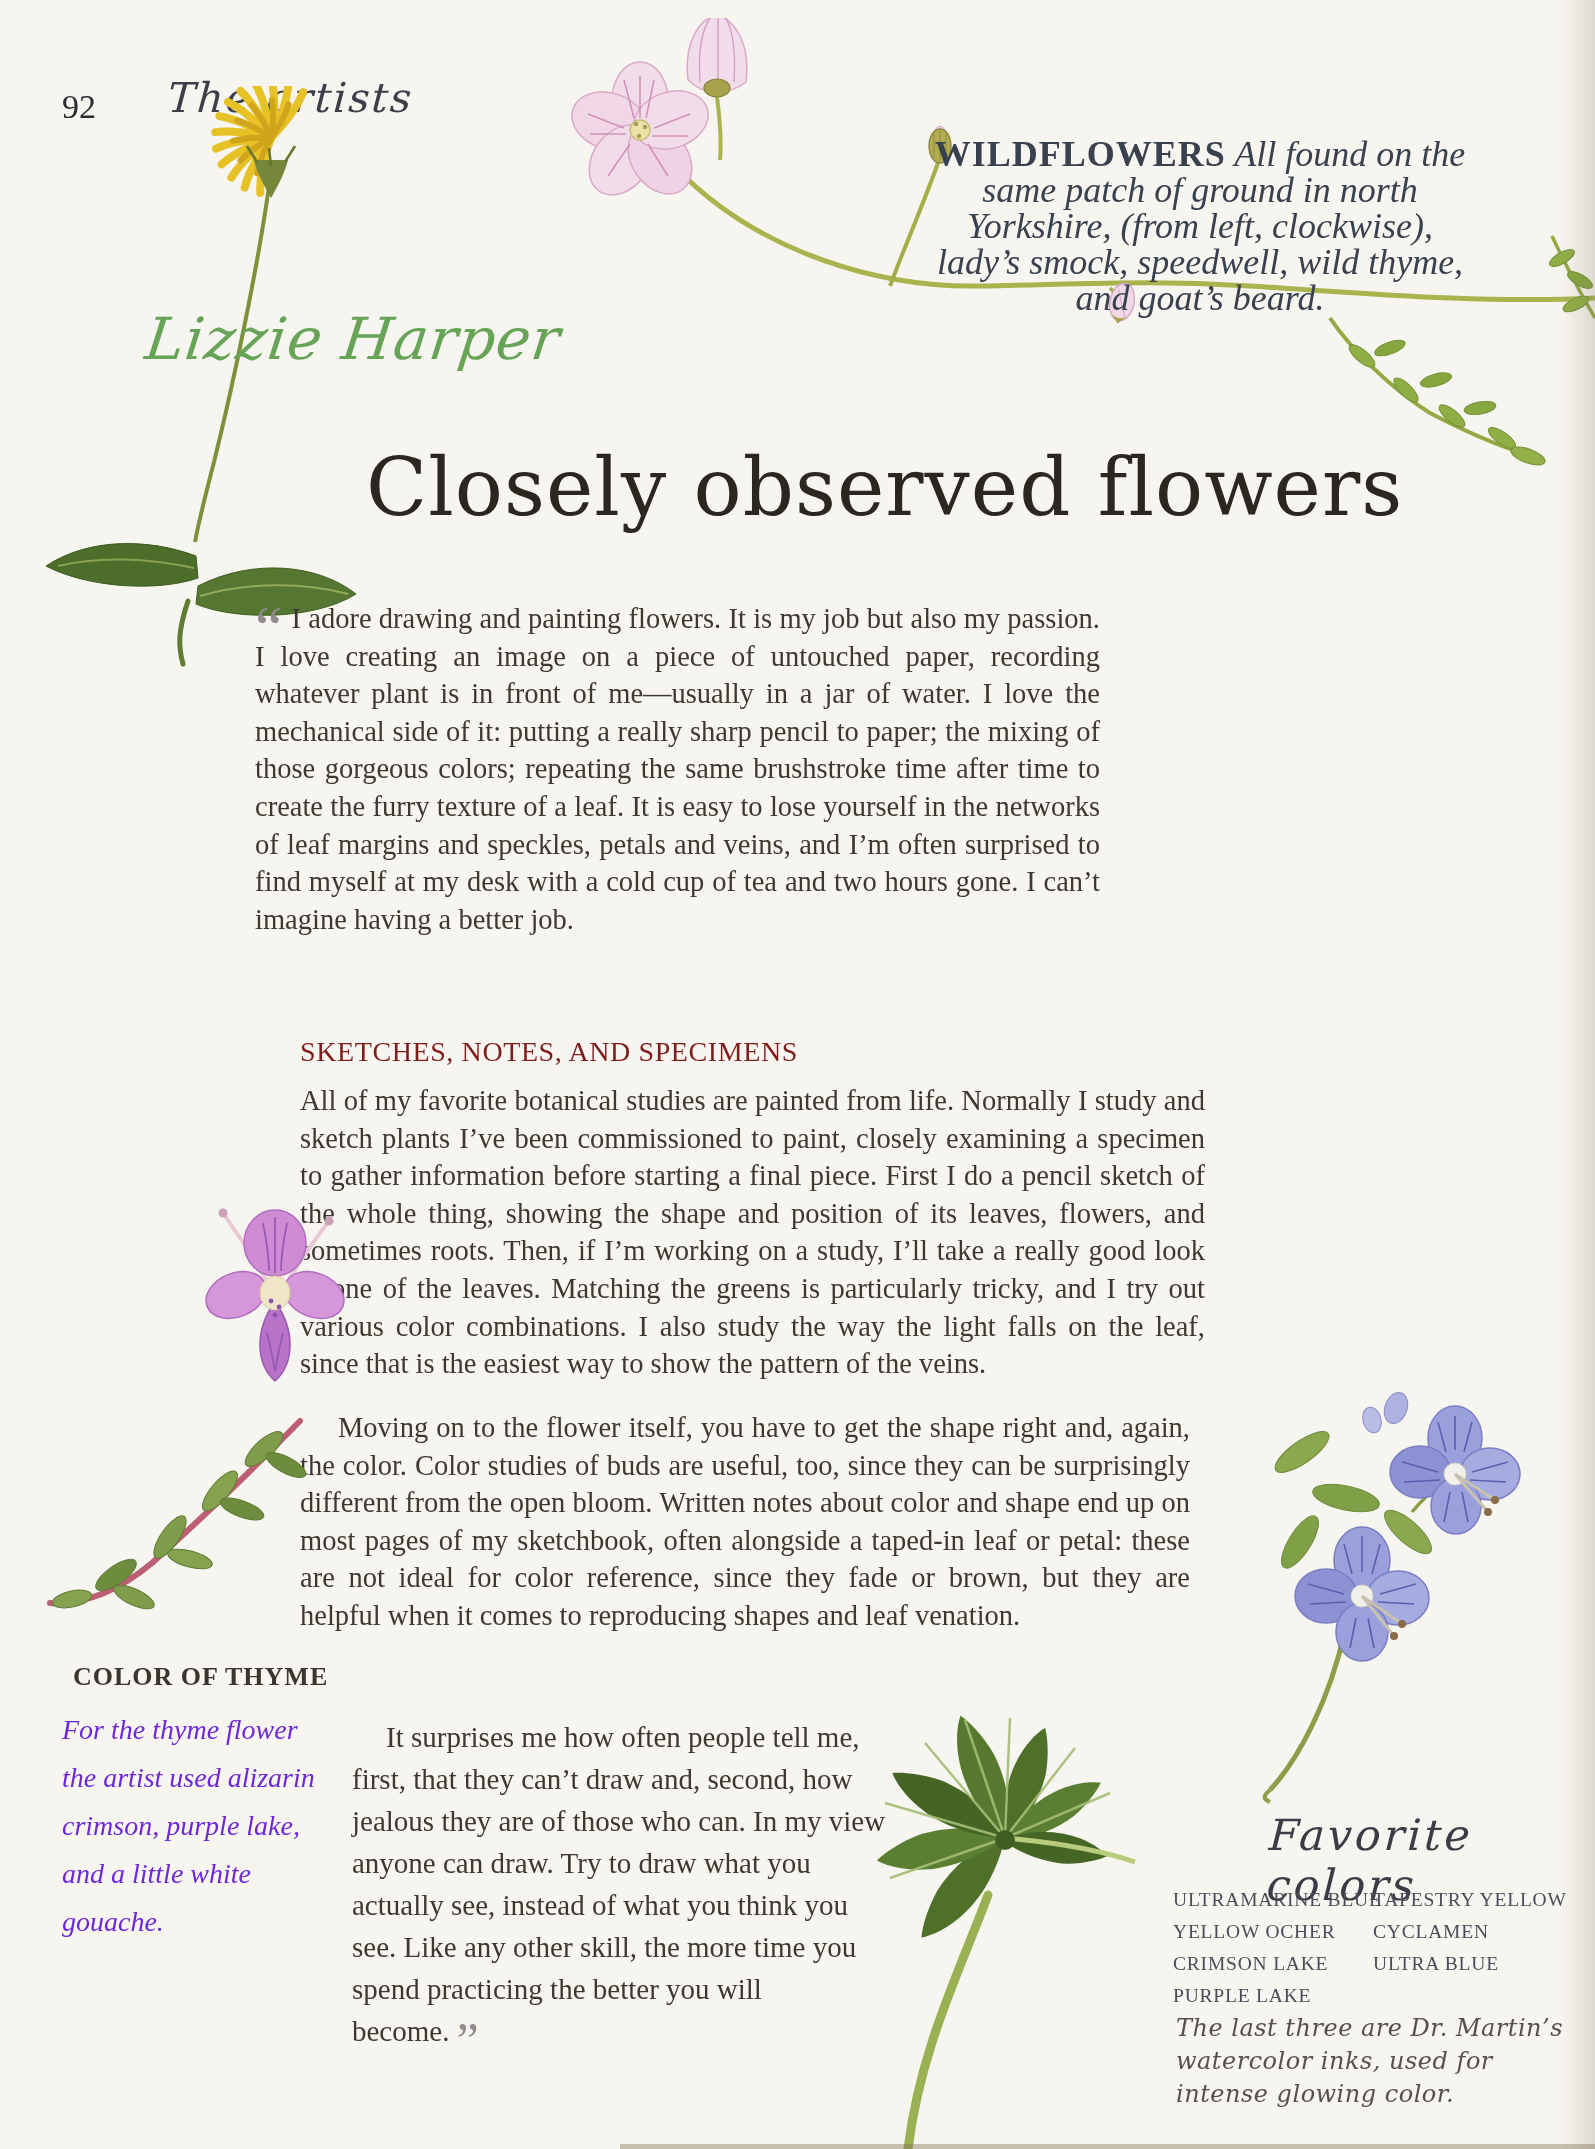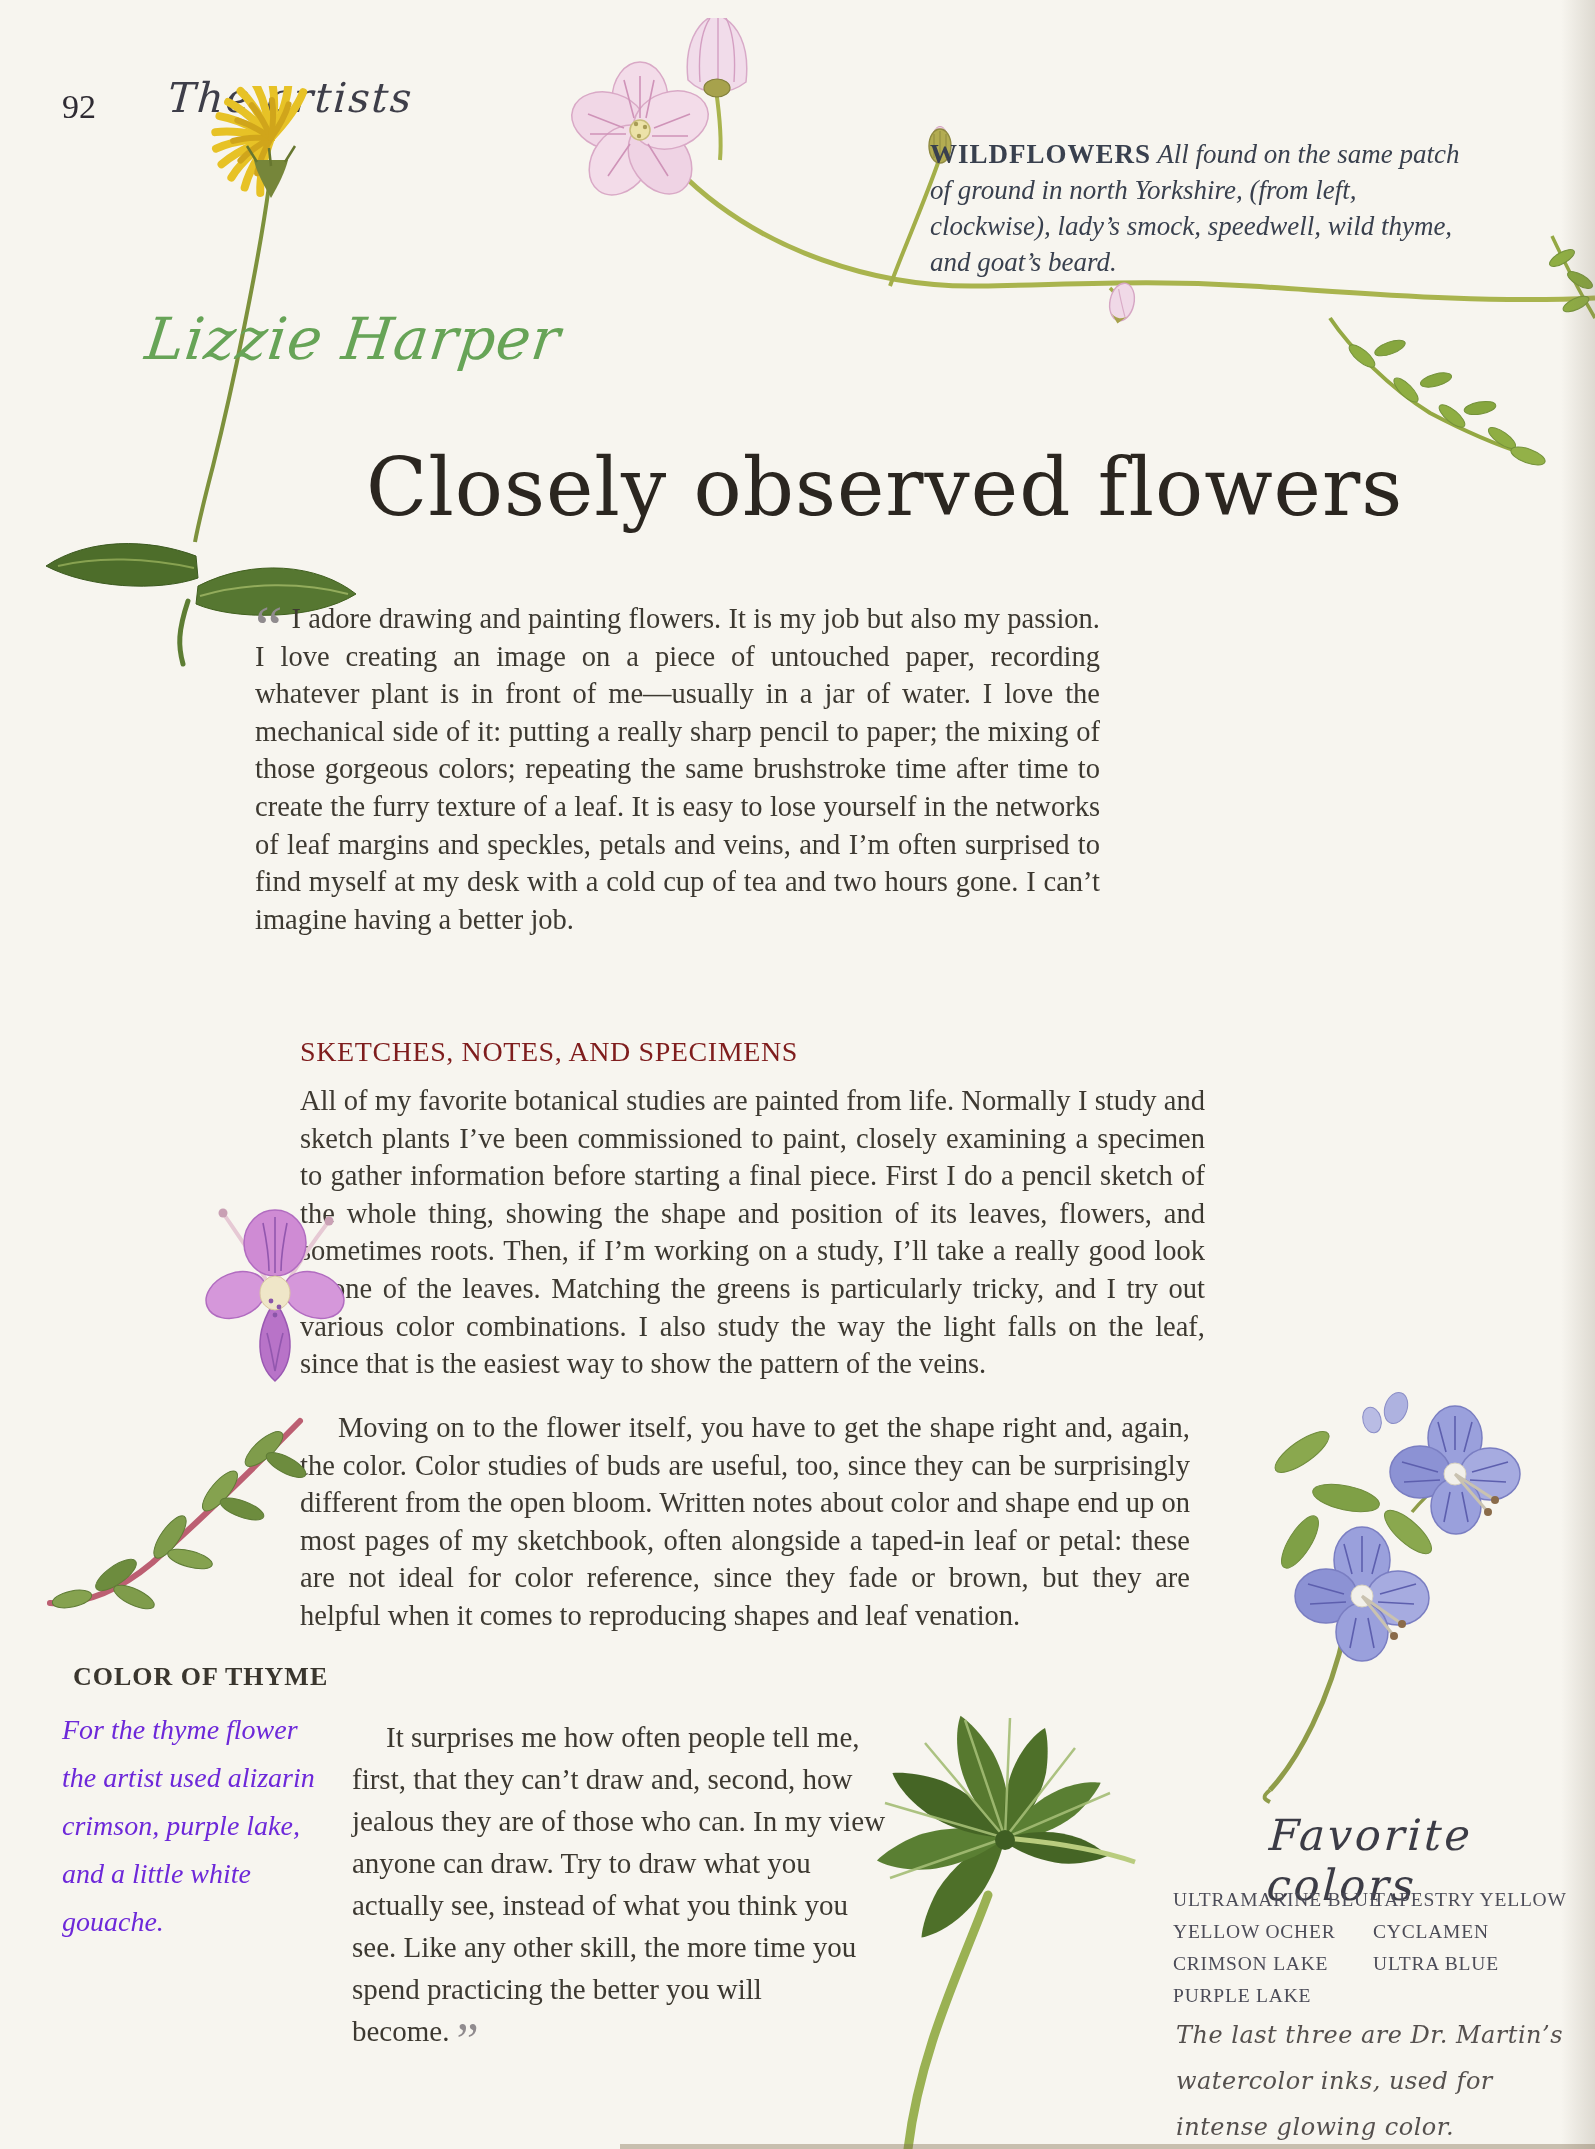--- a/index.html
+++ b/index.html
@@ -2,39 +2,39 @@
 <html><head>
 <meta charset="utf-8">
 <style>
   html,body{margin:0;padding:0;background:#e8e5de;}
   #page{position:relative;width:1595px;height:2149px;background:#f7f5ef;overflow:hidden;
         font-family:"Liberation Serif","DejaVu Serif",serif;color:#3d3931;}
   .abs{position:absolute;}
   .hand{font-family:"DejaVu Serif",serif;font-style:italic;letter-spacing:2px;color:#3e3e49;}
   .pagenum{left:62px;top:88px;font-size:34px;color:#2f2b33;}
   .section-hand{left:168px;top:74px;font-size:41px;transform:skewX(-4deg);}
-  .caption{left:930px;top:136px;width:540px;text-align:left;font-size:27px;line-height:36px;color:#39404e;}
+  .caption{left:930px;top:136px;width:540px;text-align:center;font-size:36px;line-height:36px;color:#39404e;}
   .caption .cap-label{font-style:normal;font-weight:700;letter-spacing:1px;}
   .caption .cap-text{font-style:italic;}
   .artist{left:146px;top:305px;font-size:58px;color:#67a457;letter-spacing:1px;transform:skewX(-7deg);font-style:italic;font-family:"DejaVu Serif",serif;}
   .title{left:350px;top:432px;font-size:80px;line-height:1;color:#2b2620;font-family:"DejaVu Serif","Liberation Serif",serif;letter-spacing:1px;}
   .body-text{font-size:28.5px;line-height:37.6px;text-align:justify;color:#3d3931;}
   .quote-para{left:255px;top:600px;width:845px;text-indent:0;text-align-last:left;}
   .quote-open{font-size:62px;line-height:0;vertical-align:-20px;margin-right:9px;color:#908b8e;}
   .quote-close{font-size:50px;line-height:0;vertical-align:-16px;margin-left:7px;color:#908b8e;}
   .sec-heading{left:300px;top:1036px;font-size:28px;letter-spacing:0.6px;color:#7f1d1d;}
   .para-sketches{left:300px;top:1082px;width:905px;}
   .para-moving{left:300px;top:1409px;width:890px;text-indent:38px;}
   .para-narrow{left:352px;top:1716px;width:540px;font-size:29px;line-height:42px;text-align:left;text-indent:34px;}
   .sidebar-head{left:62px;top:1662px;font-size:26px;font-weight:700;letter-spacing:1px;color:#3a362e;margin-left:11px;}
   .sidebar-text{left:62px;top:1706px;width:262px;font-style:italic;font-size:28px;line-height:48px;color:#6d28d9;}
   .fav-heading{left:1268px;top:1810px;font-size:43px;letter-spacing:3px;transform:skewX(-3deg);color:#3c3c46;}
   .fav-col{top:1884px;font-size:19.5px;line-height:32px;letter-spacing:0.8px;color:#4c4c58;}
   .fav-col1{left:1173px;} .fav-col2{left:1373px;}
-  .fav-note{left:1176px;top:2012px;width:400px;font-style:italic;font-size:24px;line-height:46px;color:#55504e;letter-spacing:0.5px;font-family:"DejaVu Serif",serif;}
+  .fav-note{left:1176px;top:2012px;width:400px;font-style:italic;font-size:24px;line-height:33px;color:#55504e;letter-spacing:0.5px;font-family:"DejaVu Serif",serif;}
   .right-shade{right:0;top:0;width:34px;height:100%;background:linear-gradient(to right,rgba(120,110,90,0),rgba(120,110,90,0.20));}
   .bottom-shade{left:620px;bottom:0;width:975px;height:5px;background:rgba(130,110,80,0.40);}
   svg{display:block;}
 </style>
 </head>
 <body>
 
 <div id="page">
 
   <div class="abs pagenum">92</div>

